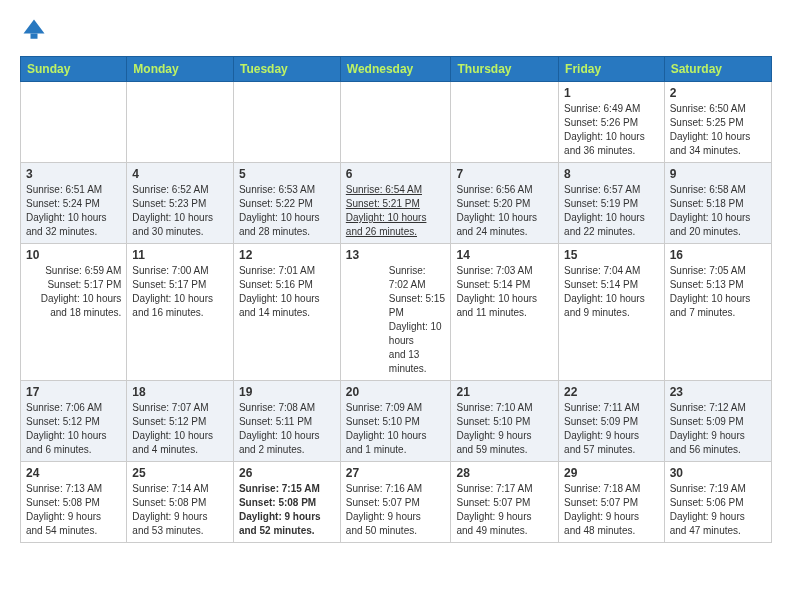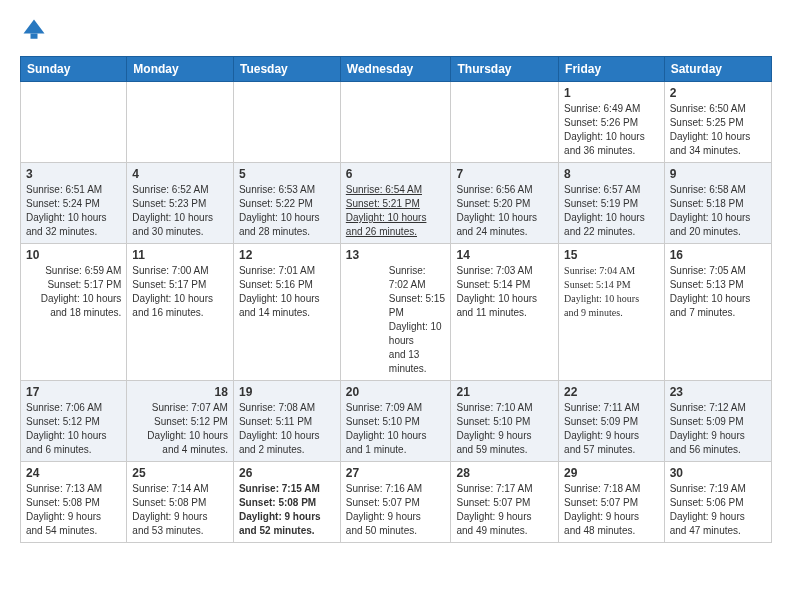--- a/index.html
+++ b/index.html
@@ -57,21 +57,21 @@
     .location {
       font-size: 14px;
       color: #555;
     }
     .calendar {
       width: 100%;
       border-collapse: collapse;
     }
     .calendar th {
       background: #2878c0;
-      color: #ffffff;
+      color: #bef264;
       font-size: 12px;
       font-weight: bold;
       padding: 5px 6px;
       text-align: left;
       border: 1px solid #1a5f9e;
     }
     .calendar td {
       border: 1px solid #ccc;
       vertical-align: top;
       padding: 4px 5px;
@@ -238,42 +238,42 @@
           </td>
           <td style="background: rgb(255, 255, 255);">
             <span class="day-num">14</span>
             <div class="day-info" style="white-space: pre-line;">Sunrise: 7:03 AM
 Sunset: 5:14 PM
 Daylight: 10 hours
 and 11 minutes.</div>
           </td>
           <td style="background: rgb(255, 255, 255);">
             <span class="day-num">15</span>
-            <div class="day-info" style="white-space: pre-line; font-family: Liberation Serif, serif;">Sunrise: 7:04 AM
+            <div class="day-info" style="white-space: pre-line;">Sunrise: 7:04 AM
 Sunset: 5:14 PM
 Daylight: 10 hours
 and 9 minutes.</div>
           </td>
           <td style="background: rgb(255, 255, 255);">
             <span class="day-num">16</span>
             <div class="day-info" style="white-space: pre-line;">Sunrise: 7:05 AM
 Sunset: 5:13 PM
 Daylight: 10 hours
 and 7 minutes.</div>
           </td>
         </tr>
         <tr>
           <td style="background: rgb(238, 242, 247);">
             <span class="day-num">17</span>
             <div class="day-info" style="white-space: pre-line;">Sunrise: 7:06 AM
 Sunset: 5:12 PM
 Daylight: 10 hours
 and 6 minutes.</div>
           </td>
-          <td style="background: rgb(238, 242, 247); text-align: right;">
+          <td style="background: rgb(238, 242, 247);">
             <span class="day-num">18</span>
             <div class="day-info" style="white-space: pre-line;">Sunrise: 7:07 AM
 Sunset: 5:12 PM
 Daylight: 10 hours
 and 4 minutes.</div>
           </td>
           <td style="background: rgb(238, 242, 247);">
             <span class="day-num">19</span>
             <div class="day-info" style="white-space: pre-line;">Sunrise: 7:08 AM
 Sunset: 5:11 PM

